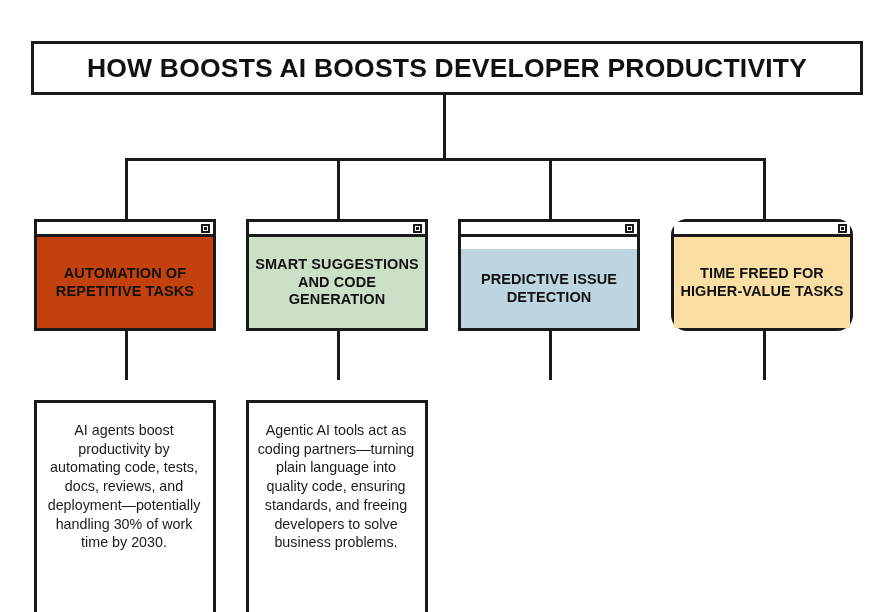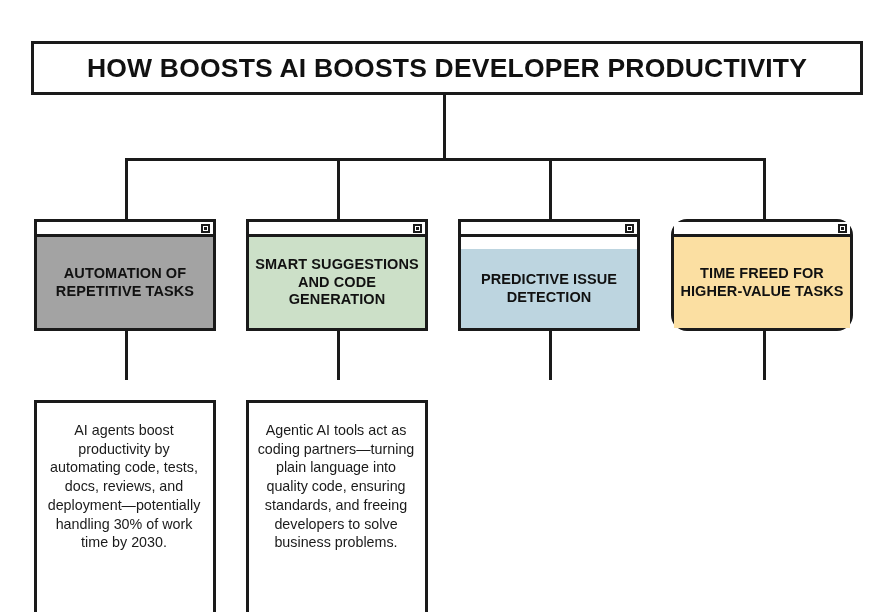--- a/index.html
+++ b/index.html
@@ -122,21 +122,21 @@
   <div class="line v" style="left:337px;top:330px;height:50px;"></div>
   <div class="line v" style="left:549px;top:330px;height:50px;"></div>
   <div class="line v" style="left:763px;top:330px;height:50px;"></div>
 
   <div class="card-window col0">
     <div class="win-titlebar">
       <span class="win-btn">
           <i></i>
         </span>
     </div>
-    <div class="win-body" style="background:#a3a3a3;">
+    <div class="win-body" style="background:#c2410c;">
       <div class="card-heading">AUTOMATION OF REPETITIVE TASKS</div>
     </div>
   </div>
   <div class="desc-box col0">
     <div class="desc-text">AI agents boost productivity by automating code, tests, docs, reviews, and deployment—potentially handling 30% of work time by 2030.</div>
   </div>
 
   <div class="card-window col1">
     <div class="win-titlebar">
       <span class="win-btn">

